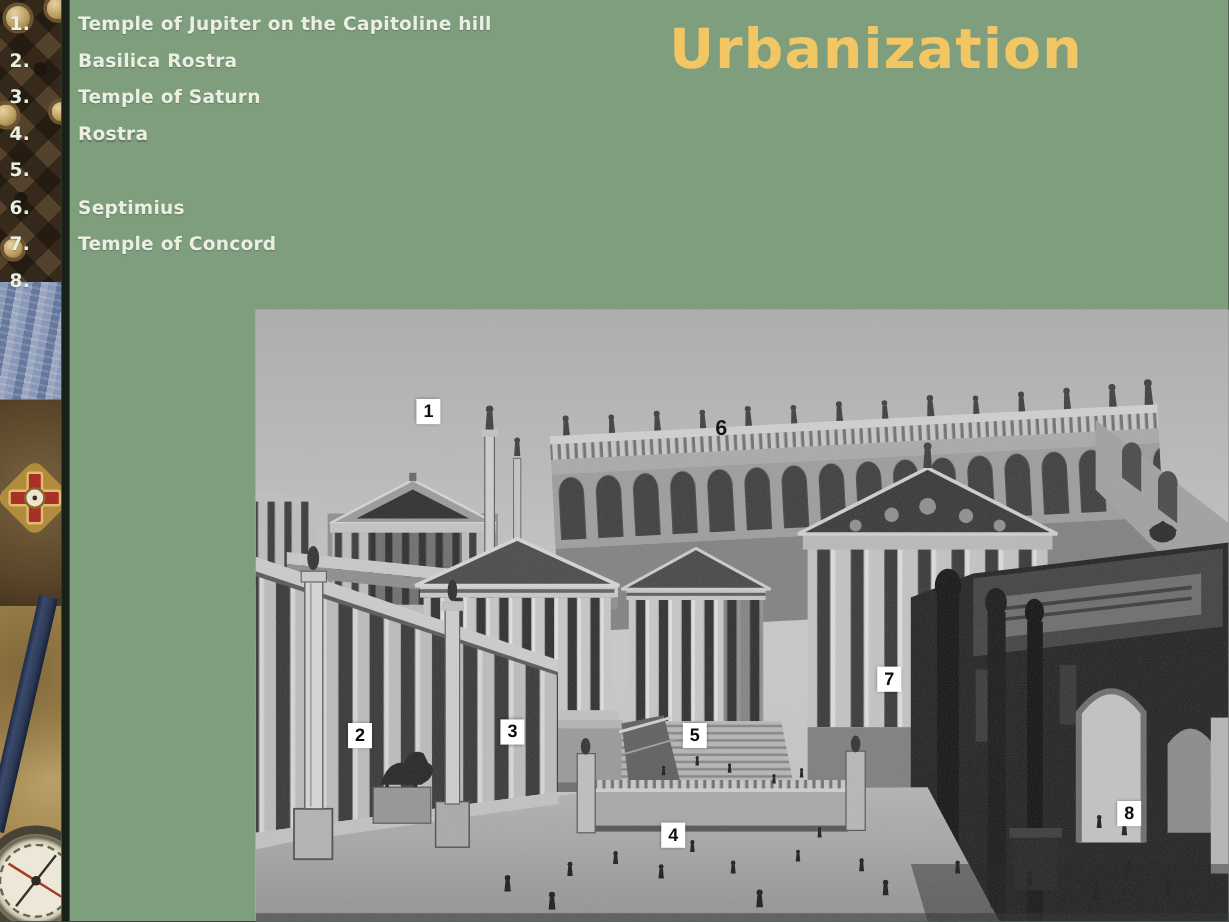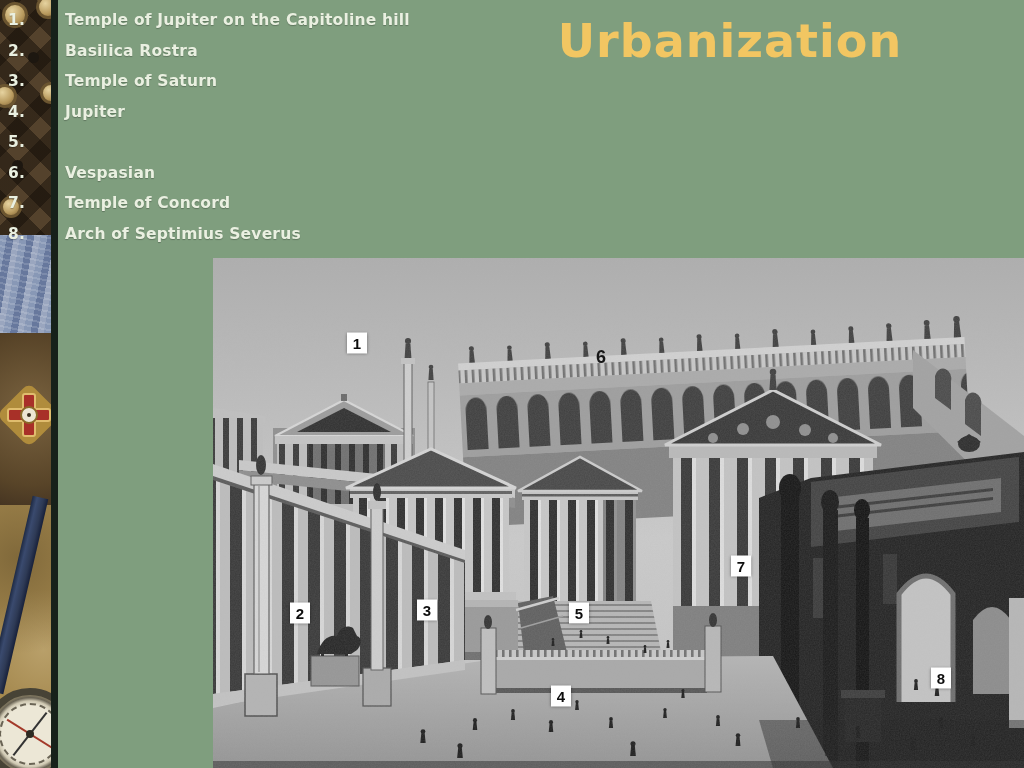--- a/index.html
+++ b/index.html
@@ -110,36 +110,35 @@
       <li class="legend-item">
         <span class="num">2.</span>
         <span class="lbl">Basilica Rostra</span>
       </li>
       <li class="legend-item">
         <span class="num">3.</span>
         <span class="lbl">Temple of Saturn</span>
       </li>
       <li class="legend-item">
         <span class="num">4.</span>
-        <span class="lbl">Jupiter</span>
+        <span class="lbl">Rostra</span>
       </li>
       <li class="legend-item">
         <span class="num">5.</span>
       </li>
       <li class="legend-item">
         <span class="num">6.</span>
-        <span class="lbl">Vespasian</span>
+        <span class="lbl">Septimius</span>
       </li>
       <li class="legend-item">
         <span class="num">7.</span>
         <span class="lbl">Temple of Concord</span>
       </li>
       <li class="legend-item">
         <span class="num">8.</span>
-        <span class="lbl">Arch of Septimius Severus</span>
       </li>
     </ol>
 
   <div class="forum" title="Black-and-white reconstruction drawing of the Roman Forum with numbered buildings">
     <svg viewBox="0 0 811 510" xmlns="http://www.w3.org/2000/svg">
       <defs>
         <linearGradient id="skyG" x1="0" y1="0" x2="0" y2="1">
           <stop offset="0" stop-color="#aeaeae"></stop>
             <stop offset="0.55" stop-color="#cbcbcb"></stop>
             <stop offset="1" stop-color="#c2c2c2"></stop>

